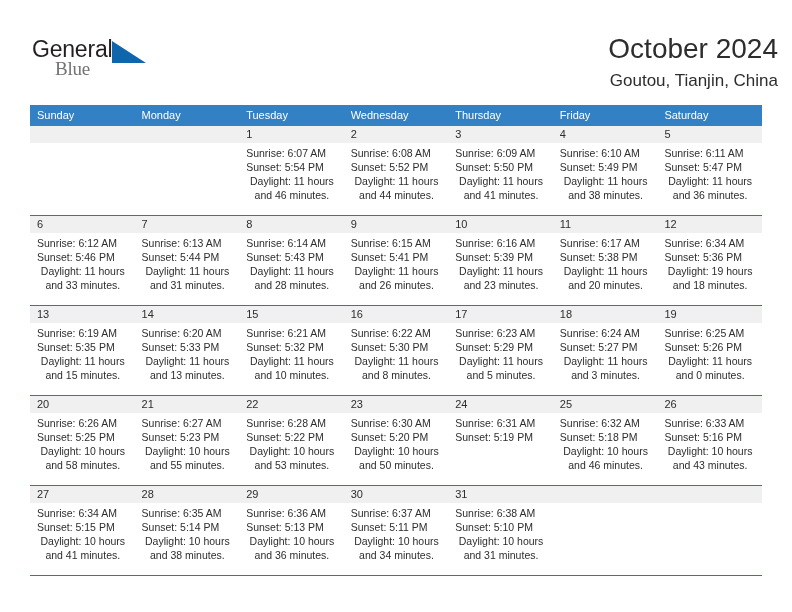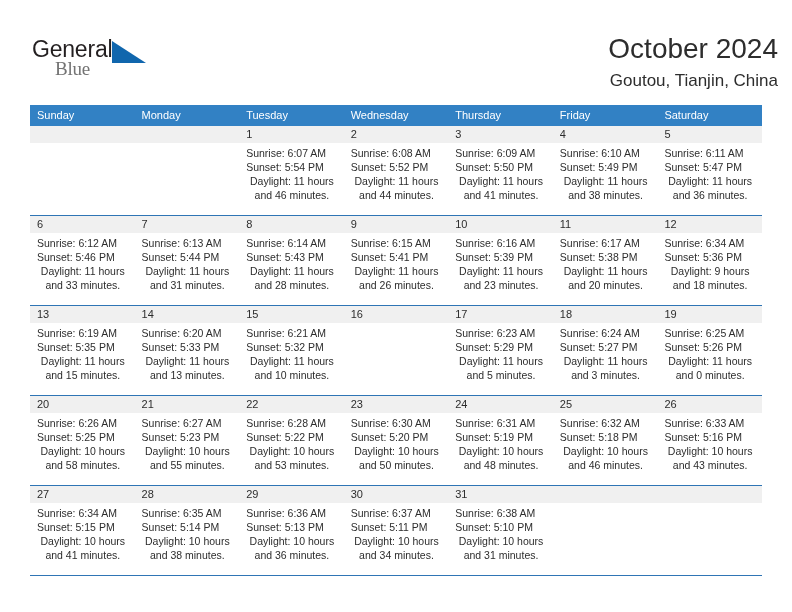--- a/index.html
+++ b/index.html
@@ -273,21 +273,21 @@
             <div>Sunrise: 6:17 AM</div>
             <div>Sunset: 5:38 PM</div>
             <div class="daylight-line">Daylight: 11 hours and 20 minutes.</div>
           </div>
         </div>
         <div class="day-cell">
           <div class="daynum-band">12</div>
           <div class="details">
             <div>Sunrise: 6:34 AM</div>
             <div>Sunset: 5:36 PM</div>
-            <div class="daylight-line">Daylight: 9 hours and 18 minutes.</div>
+            <div class="daylight-line">Daylight: 19 hours and 18 minutes.</div>
           </div>
         </div>
       </div>
       <div class="week-row">
         <div class="day-cell">
           <div class="daynum-band">13</div>
           <div class="details">
             <div>Sunrise: 6:19 AM</div>
             <div>Sunset: 5:35 PM</div>
             <div class="daylight-line">Daylight: 11 hours and 15 minutes.</div>
@@ -304,20 +304,25 @@
         <div class="day-cell">
           <div class="daynum-band">15</div>
           <div class="details">
             <div>Sunrise: 6:21 AM</div>
             <div>Sunset: 5:32 PM</div>
             <div class="daylight-line">Daylight: 11 hours and 10 minutes.</div>
           </div>
         </div>
         <div class="day-cell">
           <div class="daynum-band">16</div>
+          <div class="details">
+            <div>Sunrise: 6:22 AM</div>
+            <div>Sunset: 5:30 PM</div>
+            <div class="daylight-line">Daylight: 11 hours and 8 minutes.</div>
+          </div>
         </div>
         <div class="day-cell">
           <div class="daynum-band">17</div>
           <div class="details">
             <div>Sunrise: 6:23 AM</div>
             <div>Sunset: 5:29 PM</div>
             <div class="daylight-line">Daylight: 11 hours and 5 minutes.</div>
           </div>
         </div>
         <div class="day-cell">
@@ -368,21 +373,20 @@
             <div>Sunrise: 6:30 AM</div>
             <div>Sunset: 5:20 PM</div>
             <div class="daylight-line">Daylight: 10 hours and 50 minutes.</div>
           </div>
         </div>
         <div class="day-cell">
           <div class="daynum-band">24</div>
           <div class="details">
             <div>Sunrise: 6:31 AM</div>
             <div>Sunset: 5:19 PM</div>
-            <div class="daylight-line">Daylight: 10 hours and 48 minutes.</div>
           </div>
         </div>
         <div class="day-cell">
           <div class="daynum-band">25</div>
           <div class="details">
             <div>Sunrise: 6:32 AM</div>
             <div>Sunset: 5:18 PM</div>
             <div class="daylight-line">Daylight: 10 hours and 46 minutes.</div>
           </div>
         </div>

